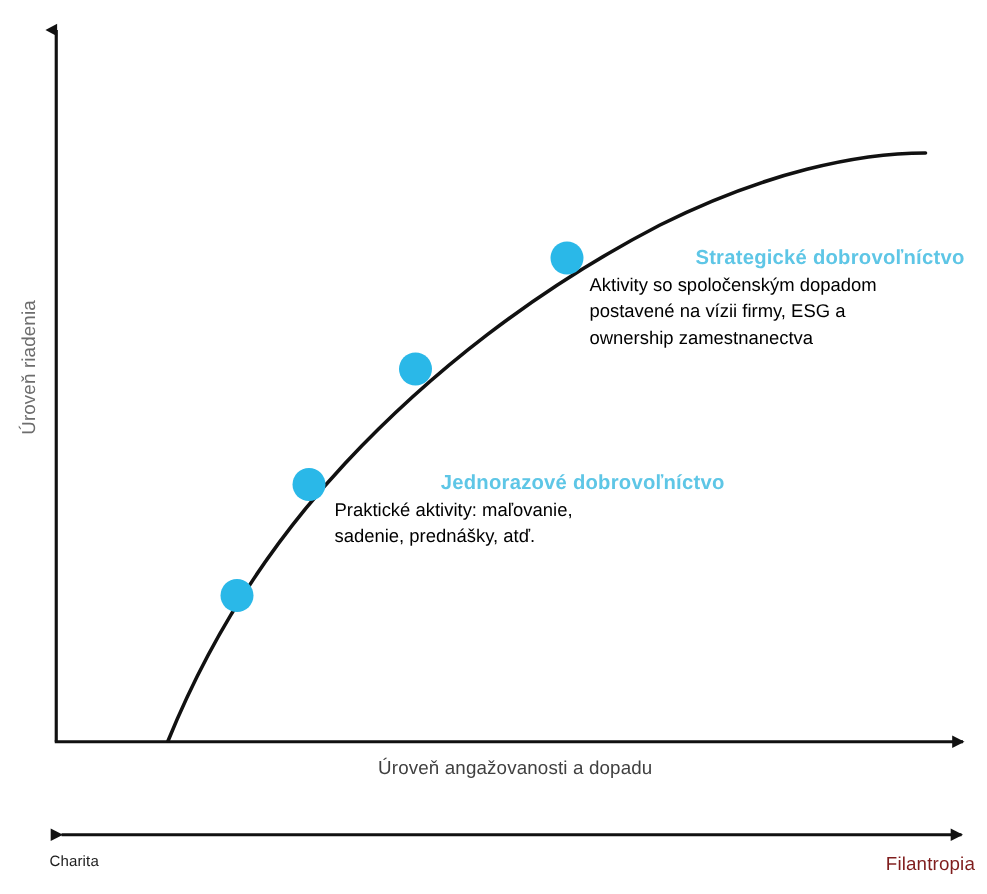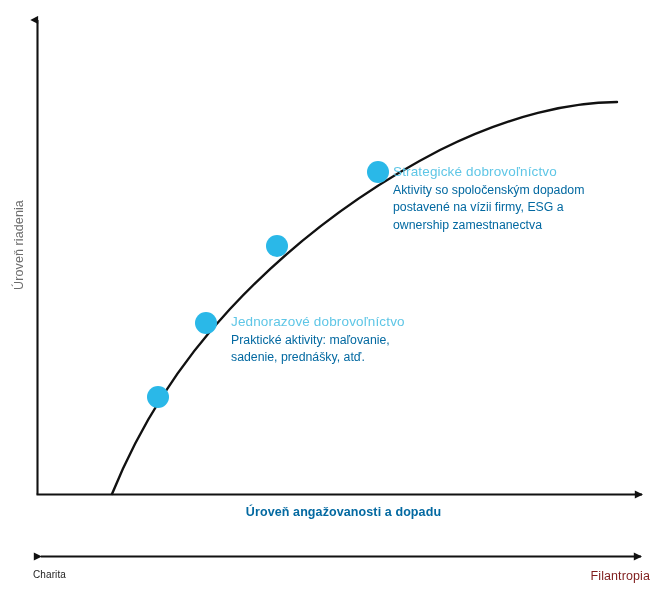--- a/index.html
+++ b/index.html
@@ -39,23 +39,22 @@
     letter-spacing: 0.1px;
     white-space: nowrap;
   }
   .x-axis-label {
     position: absolute;
     left: 37px;
     top: 505px;
     width: 613px;
     text-align: center;
     font-size: 12.5px;
-    color: #0369a1;
+    color: #404040;
     letter-spacing: 0.1px;
-    font-weight: bold;
   }
   .spectrum-start {
     position: absolute;
     left: 33px;
     top: 569px;
     font-size: 10px;
     color: #1c1c1c;
     letter-spacing: 0.1px;
   }
   .spectrum-end {
@@ -71,29 +70,30 @@
     width: 22px;
     height: 22px;
     border-radius: 50%;
     background: #2ab8e8;
   }
   .stage-block {
     position: absolute;
   }
   .stage-title {
     font-size: 13.5px;
-    font-weight: normal;
+    font-weight: bold;
     color: #5ec6e6;
     letter-spacing: 0.15px;
     margin: 0 0 3px 0;
     white-space: nowrap;
+    text-align: right;
   }
   .stage-desc {
     font-size: 12.3px;
-    color: #0369a1;
+    color: #000000;
     line-height: 1.42;
     margin: 0;
     white-space: pre-line;
   }
 </style>
 </head>
 <body>
 
 <div id="figure">
 
@@ -129,21 +129,21 @@
   <div class="stage-block" style="left:393px; top:164px; width:250px;">
     <p class="stage-title">Strategické dobrovoľníctvo</p>
     <p class="stage-desc">Aktivity so spoločenským dopadom
 postavené na vízii firmy, ESG a
 ownership zamestnanectva</p>
   </div>
 
   <div class="stage-dot" style="left:266px; top:235px;"></div>
 
   <div class="stage-dot" style="left:195px; top:312px;"></div>
-  <div class="stage-block" style="left:223px; top:314px; width:260px;margin-left:8px;">
+  <div class="stage-block" style="left:223px; top:314px; width:260px;">
     <p class="stage-title">Jednorazové dobrovoľníctvo</p>
     <p class="stage-desc">Praktické aktivity: maľovanie,
 sadenie, prednášky, atď.</p>
   </div>
 
   <div class="stage-dot" style="left:147px; top:386px;"></div>
   <div class="stage-block" style="left:186px; top:389px; width:250px;">
   </div>
 
 </div>

